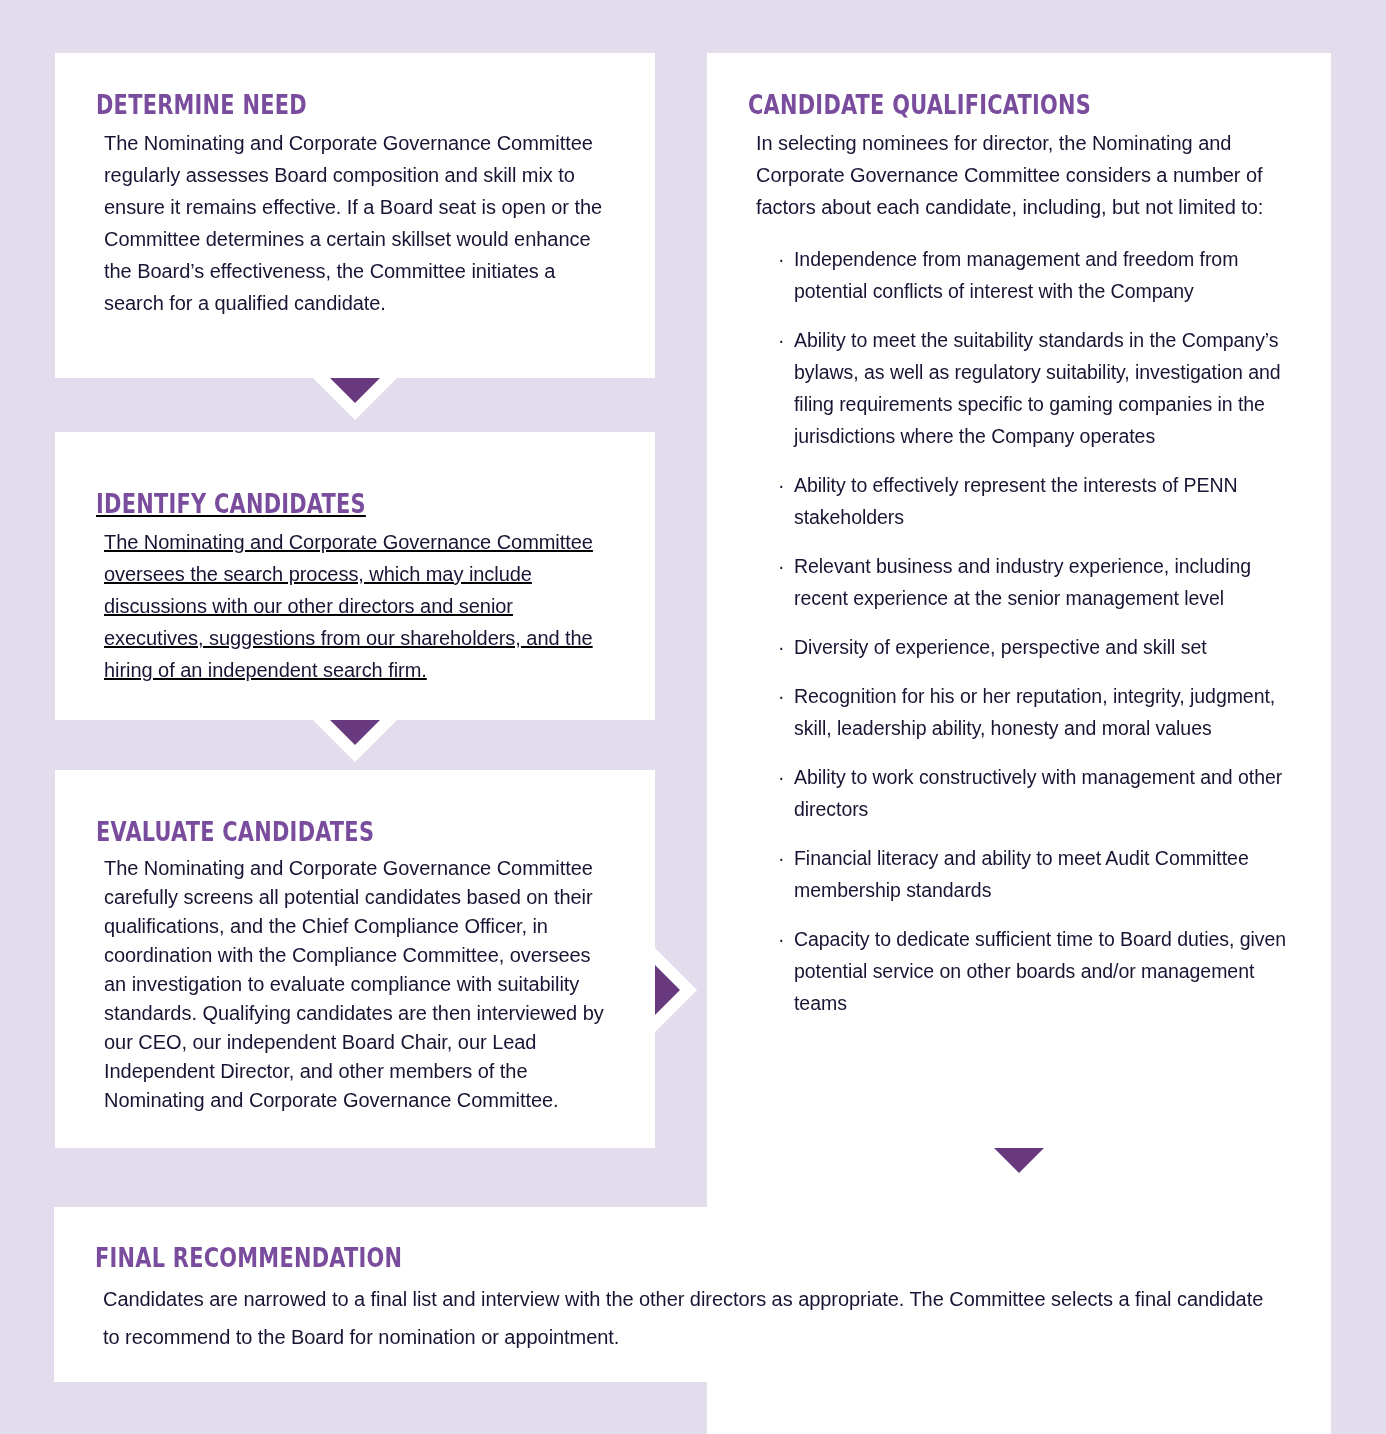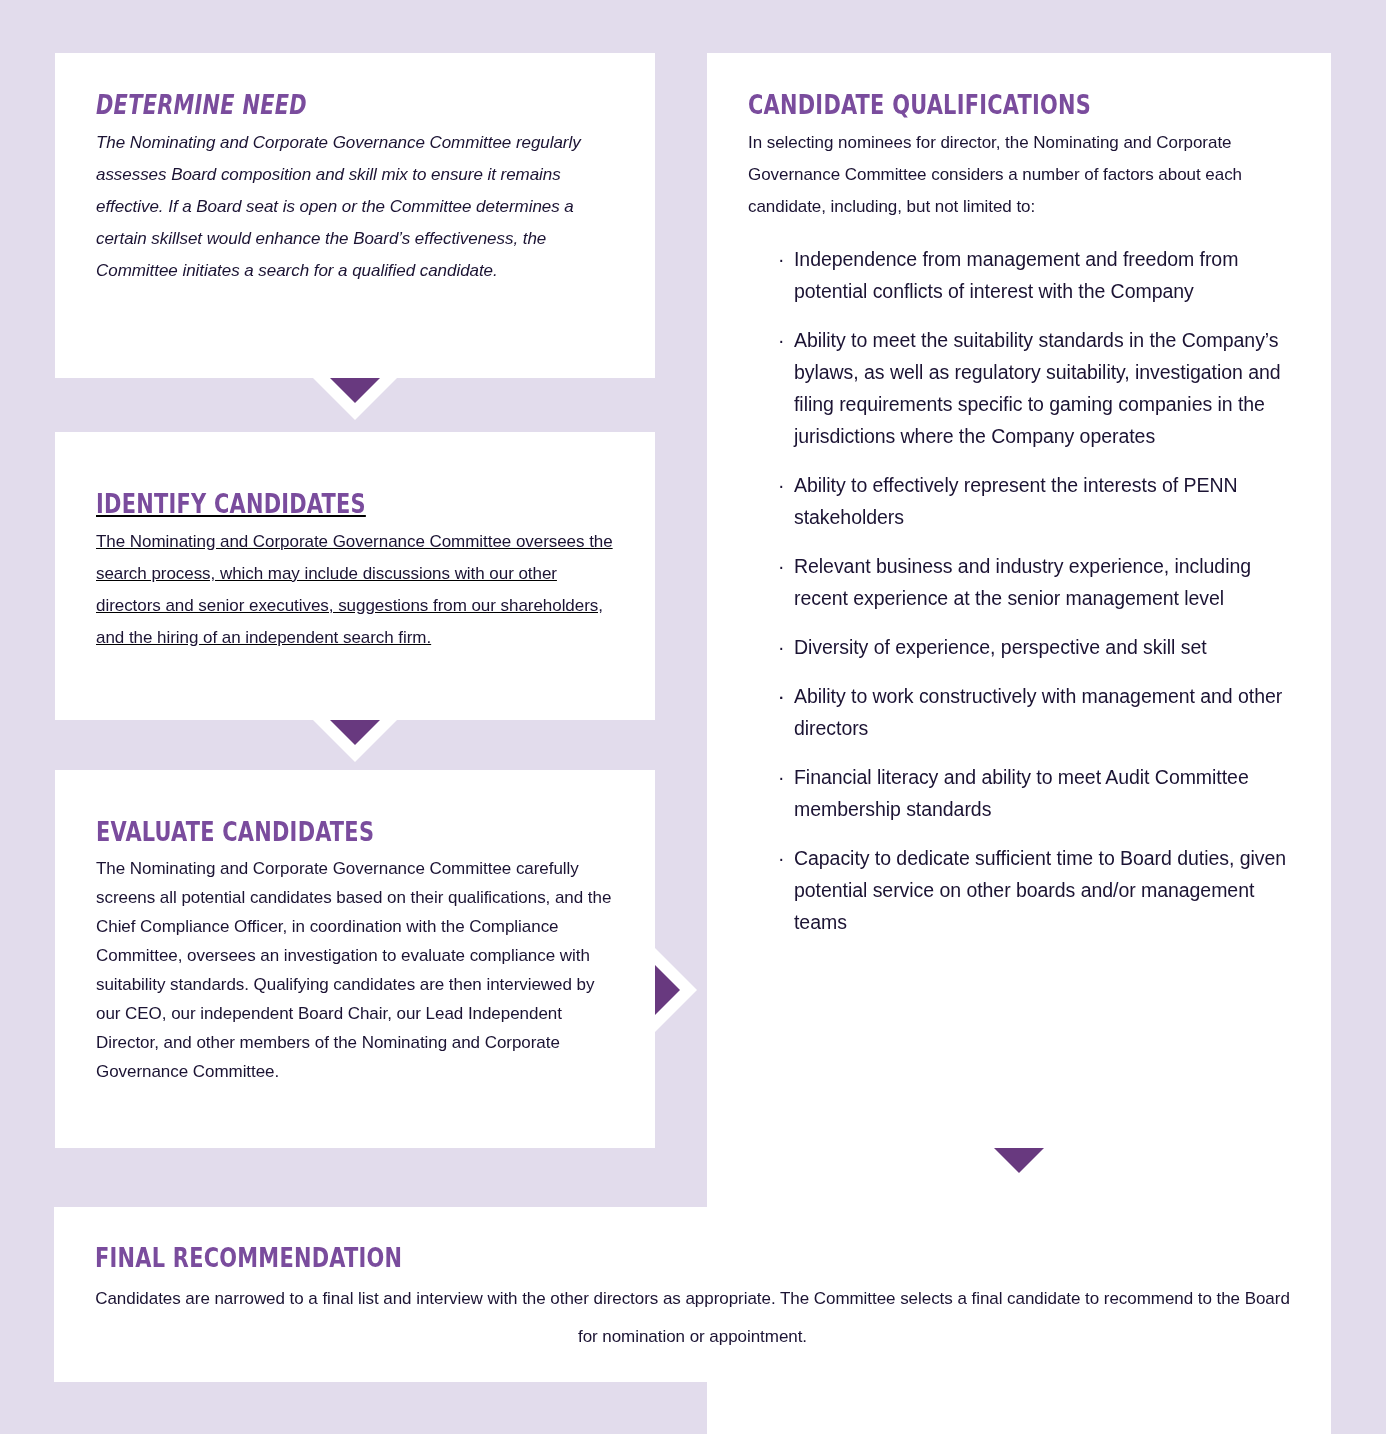--- a/index.html
+++ b/index.html
@@ -44,34 +44,34 @@
     margin: 0 0 9px 0;
     text-transform: uppercase;
     transform: scaleX(0.86);
     transform-origin: left center;
     white-space: nowrap;
   }
 
   
   .body-text {
     color: #1b1333;
-    font-size: 17px;
+    font-size: 20px;
     line-height: 32px;
-    margin: 0;
+    margin: 8px;
     letter-spacing: -0.05px;
   }
 
   
   #card-determine-need {
     left: 55px;
     top: 53px;
     width: 600px;
     height: 325px;
   }
-  #card-determine-need .card-inner { padding: 38px 40px 1px 41px; font-style: italic; }
+  #card-determine-need .card-inner { padding: 38px 40px 1px 41px; }
 
   #card-identify-candidates {
     left: 55px;
     top: 432px;
     width: 600px;
     height: 288px;
   }
   #card-identify-candidates .card-inner { padding: 58px 40px 0 41px; text-decoration: underline; }
 
   #card-evaluate-candidates {
@@ -118,21 +118,21 @@
   }
 
   
   #card-final-recommendation {
     left: 54px;
     top: 1207px;
     width: 1276px;
     height: 175px;
   }
   #card-final-recommendation .card-inner { padding: 37px 40px 0 41px; }
-  #card-final-recommendation .body-text { line-height: 38px; text-align: center; }
+  #card-final-recommendation .body-text { line-height: 38px; }
 
   
   .arrow-down {
     position: absolute;
     width: 84px;
     height: 42px;
     background: #ffffff;
     clip-path: polygon(0 0, 100% 0, 50% 100%);
   }
   .arrow-down::after {
@@ -204,21 +204,21 @@
   <div class="card" id="card-candidate-qualifications">
     <div class="card-inner">
       <h2 class="heading">CANDIDATE QUALIFICATIONS</h2>
       <p class="body-text intro">In selecting nominees for director, the Nominating and Corporate Governance Committee considers a number of factors about each candidate, including, but not limited to:</p>
       <ul class="bullet-list" id="qualifications-list">
           <li class="bullet-item"><span class="bullet-dot">·</span><span>Independence from management and freedom from potential conflicts of interest with the Company</span></li>
           <li class="bullet-item"><span class="bullet-dot">·</span><span>Ability to meet the suitability standards in the Company’s bylaws, as well as regulatory suitability, investigation and filing requirements specific to gaming companies in the jurisdictions where the Company operates</span></li>
           <li class="bullet-item"><span class="bullet-dot">·</span><span>Ability to effectively represent the interests of PENN stakeholders</span></li>
           <li class="bullet-item"><span class="bullet-dot">·</span><span>Relevant business and industry experience, including recent experience at the senior management level</span></li>
           <li class="bullet-item"><span class="bullet-dot">·</span><span>Diversity of experience, perspective and skill set</span></li>
-          <li class="bullet-item"><span class="bullet-dot">·</span></li>
+          <li class="bullet-item"><span class="bullet-dot">·</span><span>Recognition for his or her reputation, integrity, judgment, skill, leadership ability, honesty and moral values</span></li>
           <li class="bullet-item"><span class="bullet-dot">·</span><span>Ability to work constructively with management and other directors</span></li>
           <li class="bullet-item"><span class="bullet-dot">·</span><span>Financial literacy and ability to meet Audit Committee membership standards</span></li>
           <li class="bullet-item"><span class="bullet-dot">·</span><span>Capacity to dedicate sufficient time to Board duties, given potential service on other boards and/or management teams</span></li>
         </ul>
     </div>
   </div>
 
   <div class="arrow-down" id="arrow-quals-to-final"></div>
 
   <div class="card" id="card-final-recommendation">

